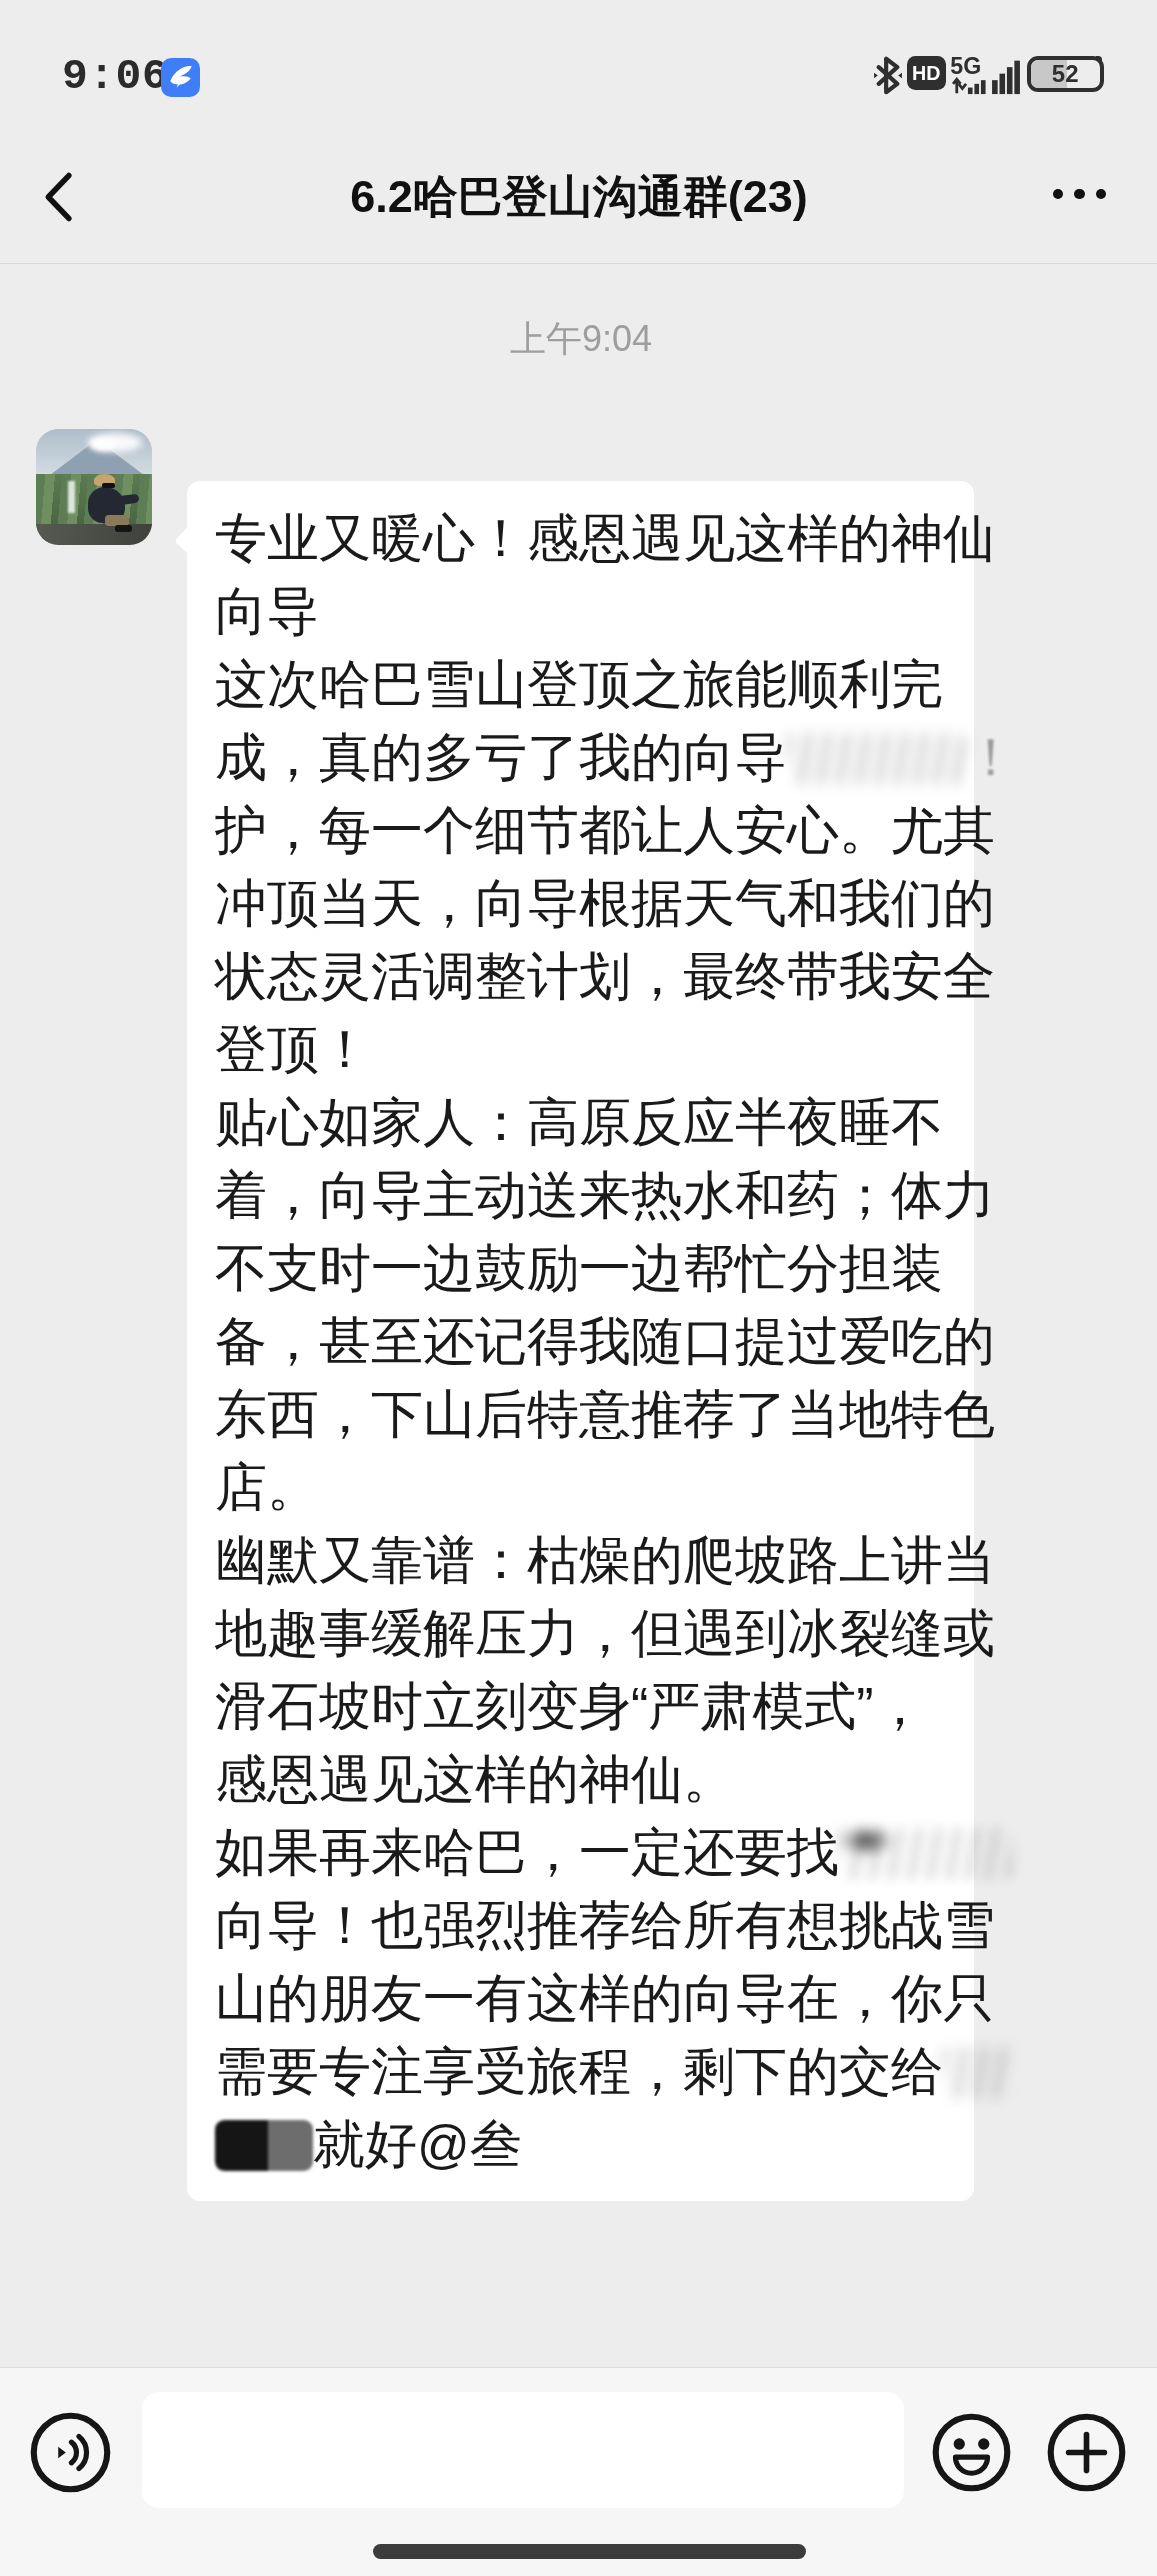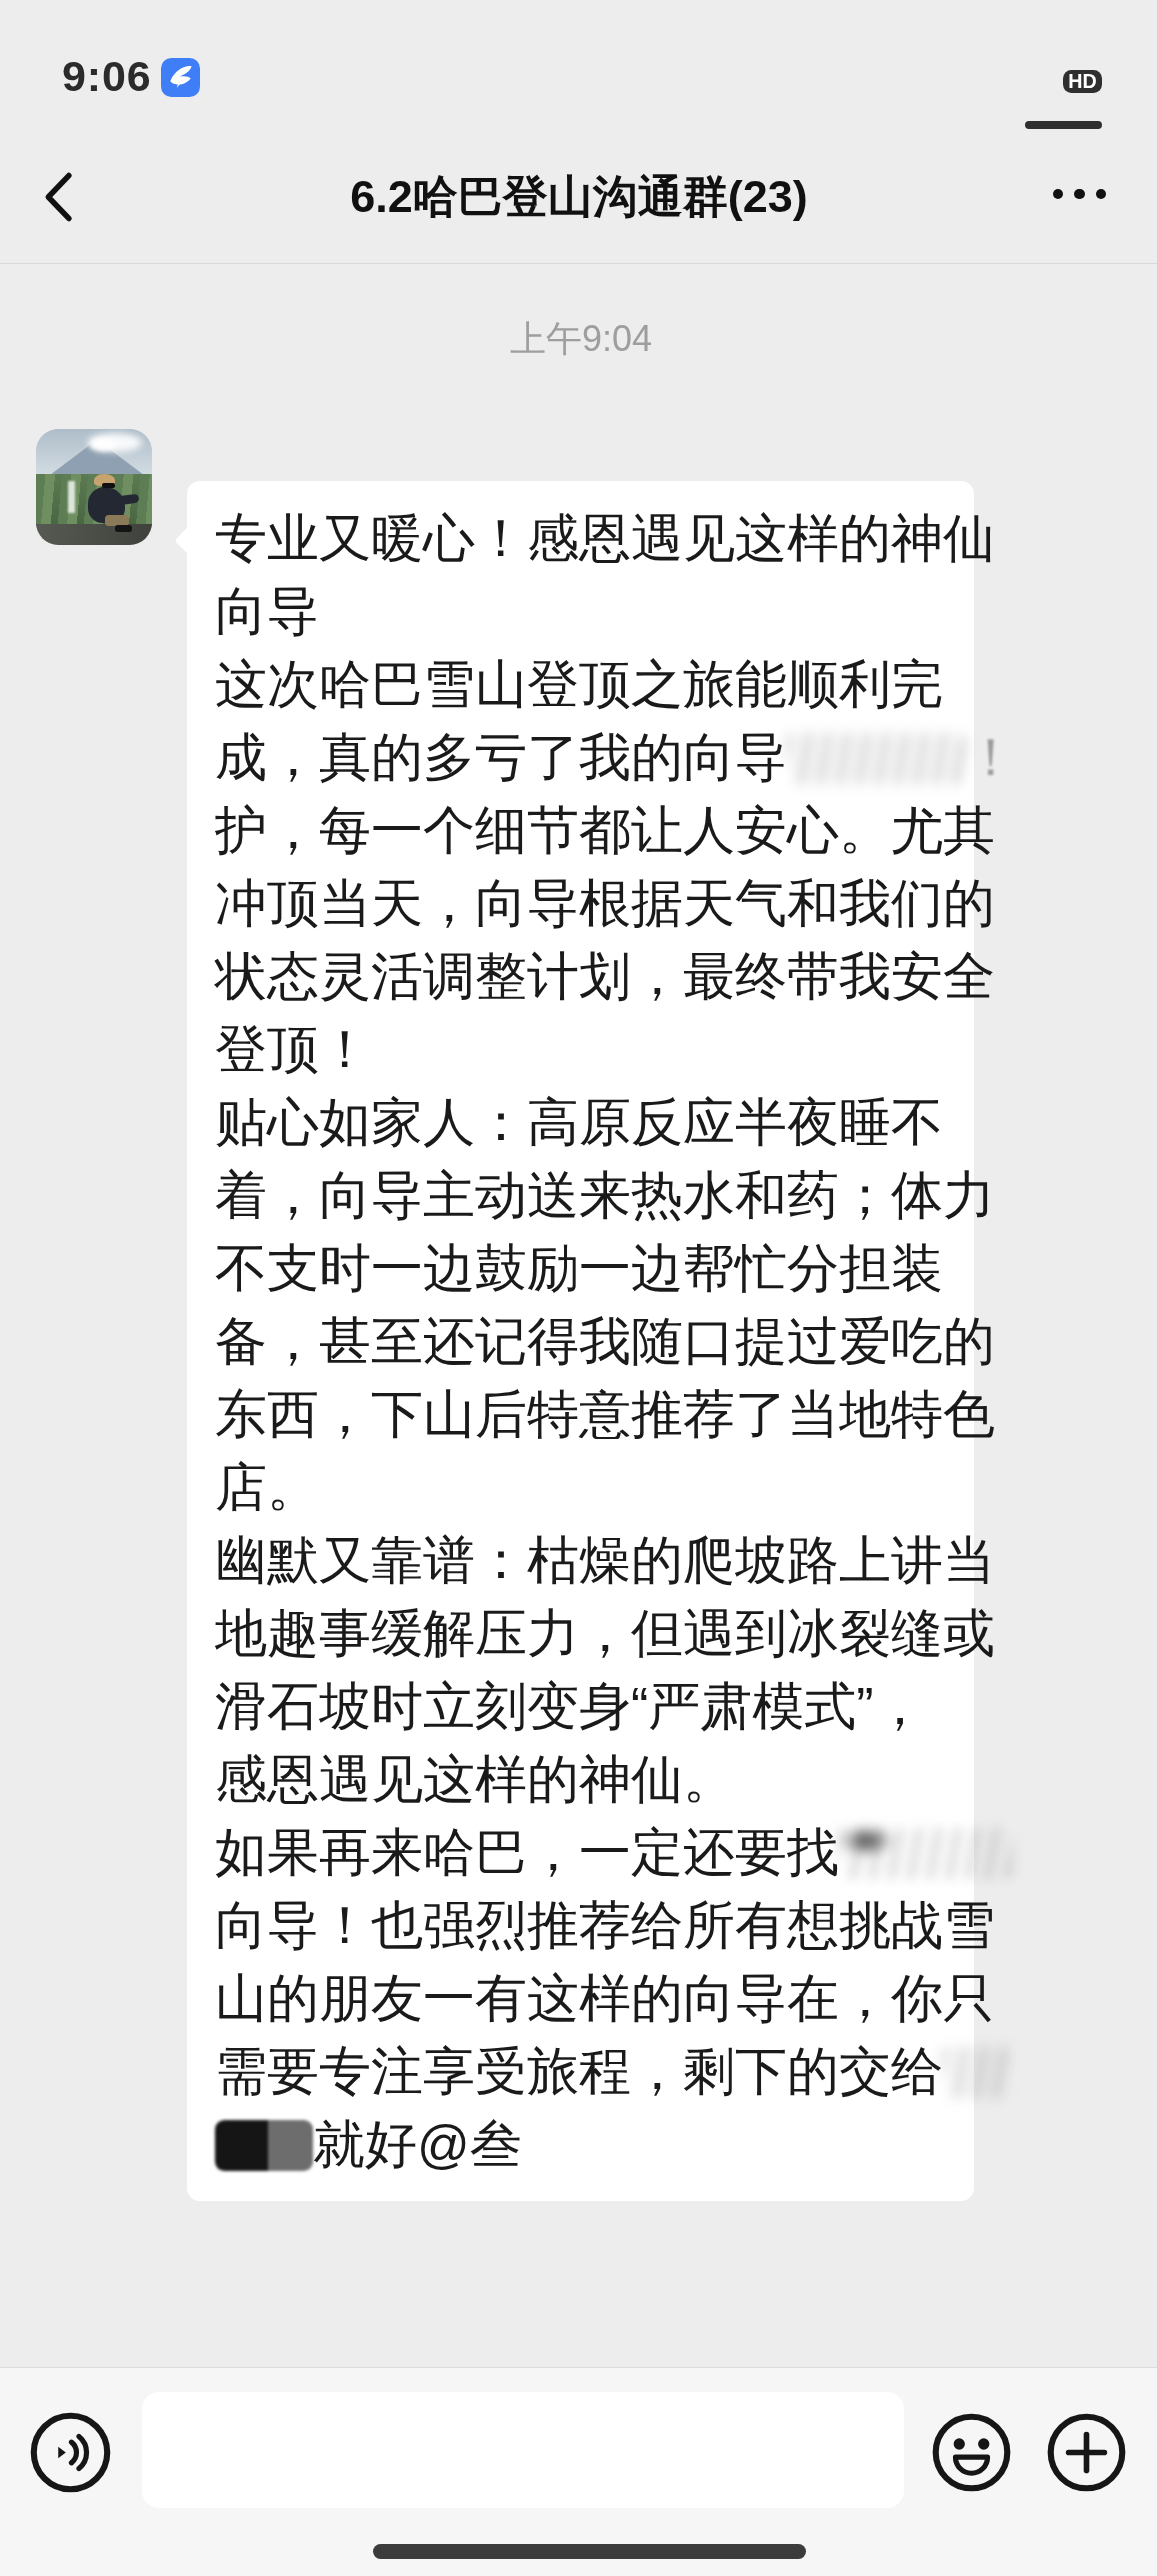--- a/index.html
+++ b/index.html
@@ -2,23 +2,23 @@
 <html style="font-size:15px"><head>
 <meta charset="utf-8">
 <style>
   html,body{margin:0;padding:0;background:#444;}
   .screen{
     position:relative;width:1158px;height:2576px;background:#ededed;
     font-family:"Liberation Sans","DejaVu Sans",sans-serif;overflow:hidden;
   }
   
   .status-bar{position:absolute;left:0;top:0;width:1158px;height:131px;}
-  .sb-time{position:absolute;left:62px;top:52px;font-size:43px;font-weight:600;color:#2b2b2b;letter-spacing:0.9px;}
+  .sb-time{position:absolute;left:62px;top:52px;font-size:43px;font-weight:600;color:#2b2b2b;letter-spacing:0.9px;font-family:Liberation Mono, monospace;}
   .sb-app{position:absolute;left:161px;top:58px;width:39px;height:39px;border-radius:10.3px;background:#3f7ef7;}
-  .sb-right{position:absolute;right:56px;top:56px;height:45px;display:flex;align-items:flex-end;gap:14px;flex-direction:column;}
+  .sb-right{position:absolute;right:56px;top:56px;height:45px;display:flex;align-items:flex-start;gap:3px;}
   .hd-badge{width:39px;height:34px;border-radius:8.4px;background:#2f2f2f;color:#fff;font-size:19.7px;font-weight:700;
     display:flex;align-items:center;justify-content:center;letter-spacing:0;}
   .battery{position:relative;width:77px;height:36px;border:4.7px solid #2f2f2f;border-radius:11.2px;box-sizing:border-box;
     display:flex;align-items:center;justify-content:center;overflow:hidden;background:#ededed;}
   .battery-fill{position:absolute;left:0;top:0;bottom:0;width:52%;background:#c8c8c8;}
   .battery-num{position:relative;font-size:24px;font-weight:600;color:#2f2f2f;}
   .battery-nub{width:5.6px;height:15px;background:#2f2f2f;border-radius:0 3.7px 3.7px 0;margin-left:-10.3px;}
   
   .nav-bar{position:absolute;left:0;top:131px;width:1158px;height:133px;border-bottom:1.9px solid #d9d9d9;box-sizing:border-box;}
   .nav-back{position:absolute;left:39px;top:39px;width:41px;height:54px;}

